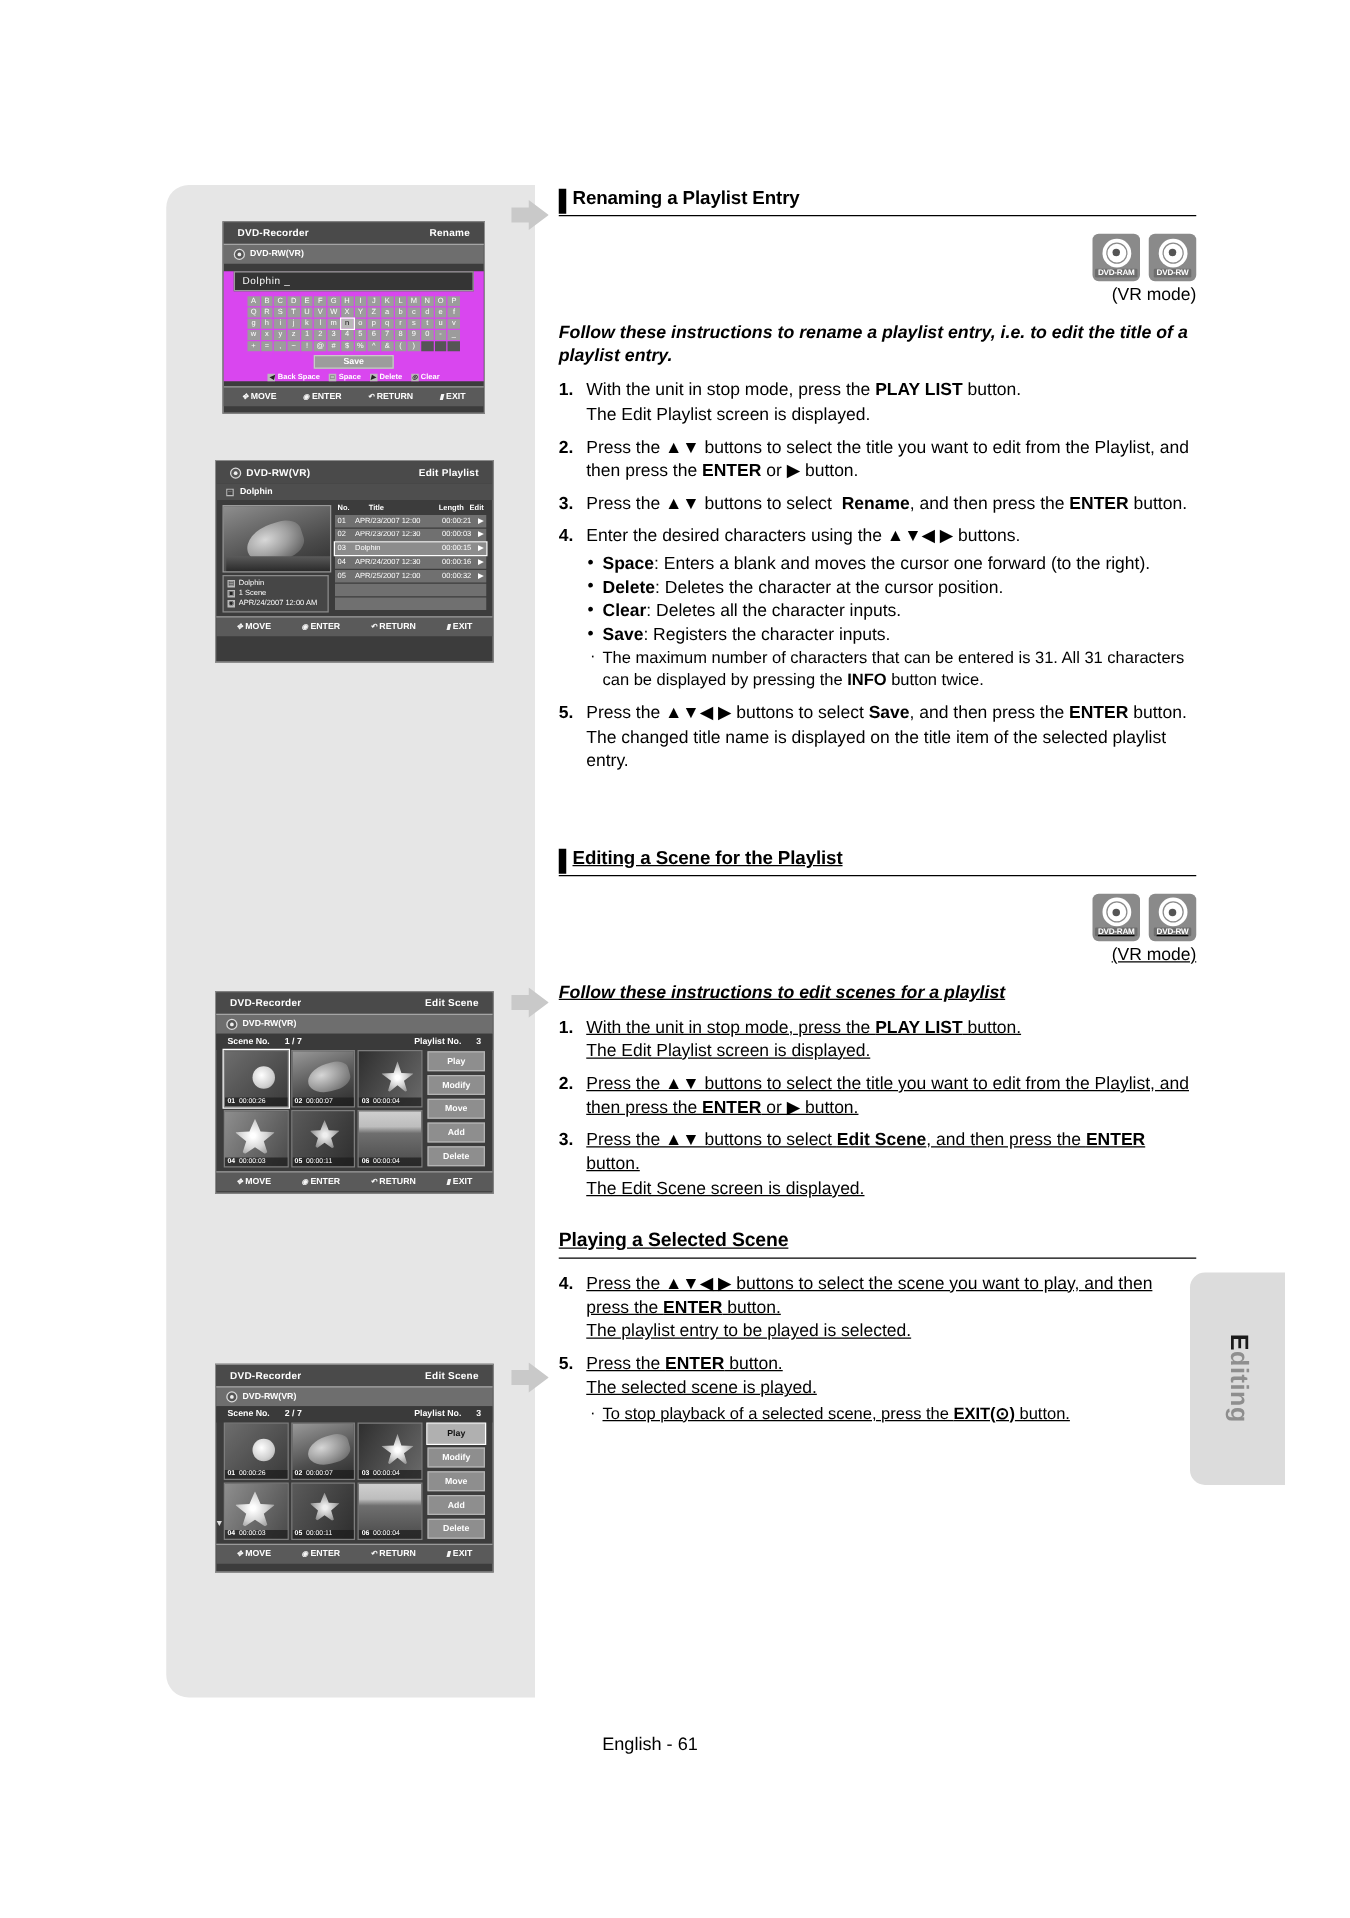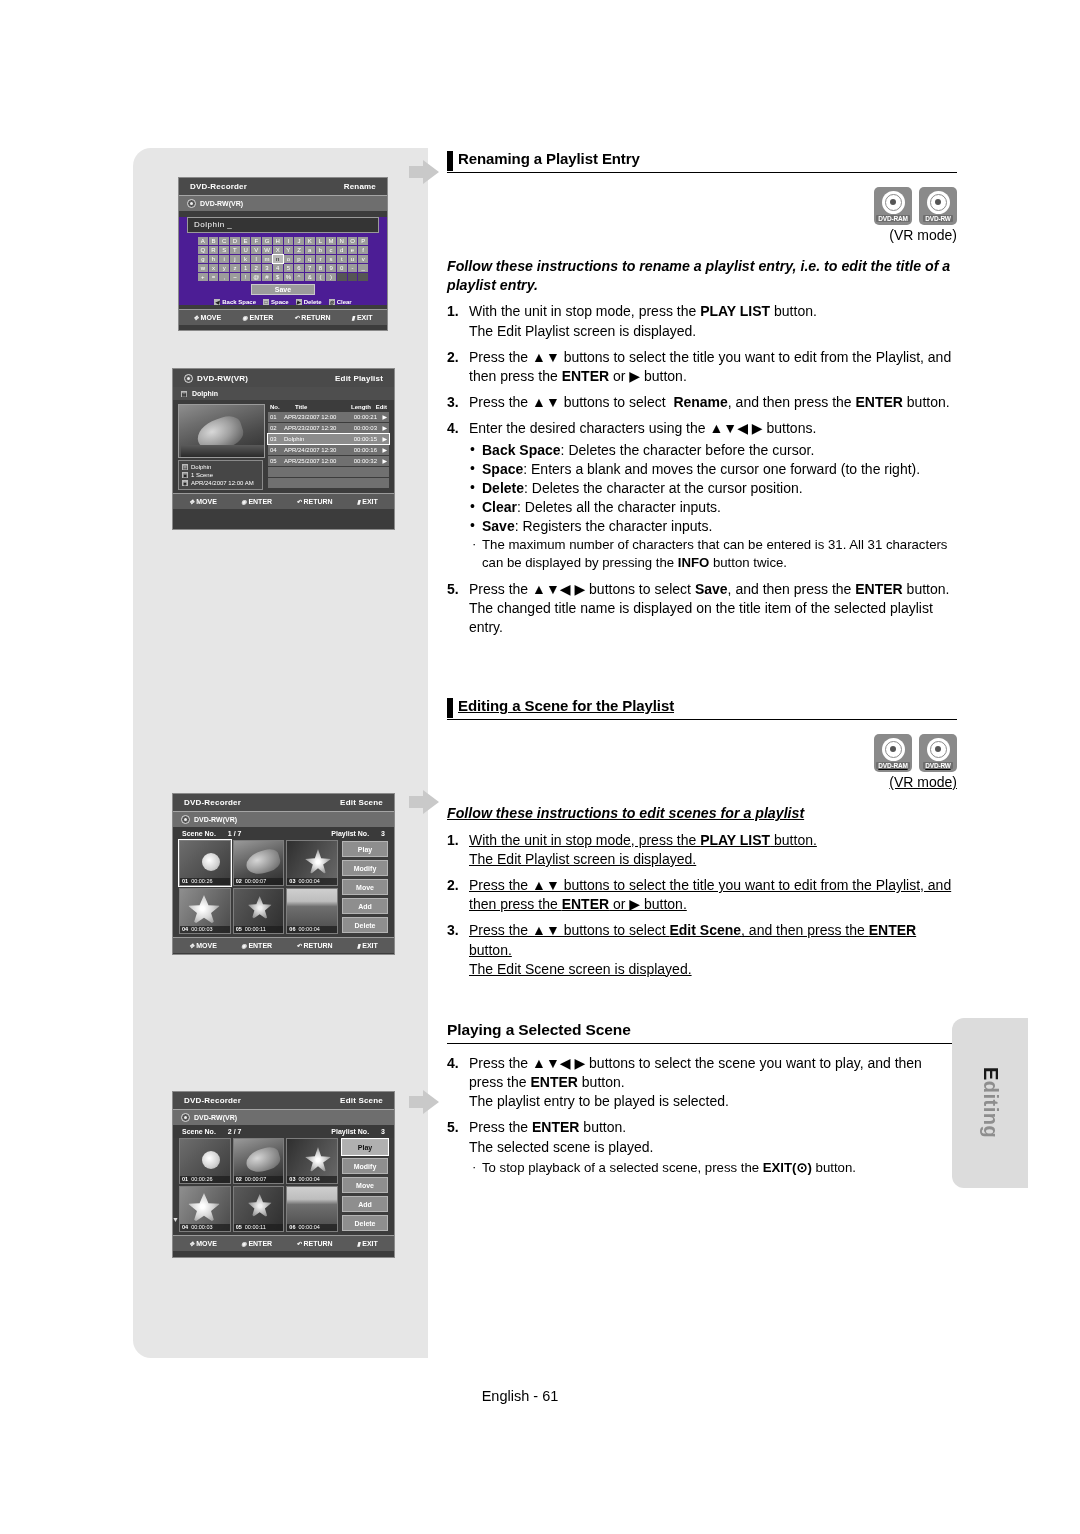--- a/index.html
+++ b/index.html
@@ -22,21 +22,21 @@
   .osd-title{display:flex;justify-content:space-between;align-items:center;
        padding:5px 11px 4px 11px;background:#4a4a4a;font-weight:bold;
        font-size:8px;letter-spacing:.2px;}
   .osd-title .right{font-weight:bold;}
   .osd-disc{display:flex;align-items:center;gap:4px;background:#6e6e6e;
        padding:3px 8px;font-size:7px;font-weight:bold;border-top:1px solid #a5a5a5;}
   .disc-dot{width:7px;height:7px;border-radius:50%;border:1px solid #ddd;
        background:#555;display:inline-block;position:relative;}
   .disc-dot::after{content:"";position:absolute;left:2px;top:2px;width:3px;height:3px;
        border-radius:50%;background:#eee;}
-  .osd-body{background:#4c1d95;}
+  .osd-body{background:#d946ef;}
   .osd-foot{display:flex;justify-content:space-around;align-items:center;
        background:#5a5a5a;padding:4px 4px;font-size:7px;font-weight:bold;
        border-top:1px solid #9a9a9a;}
   .osd-foot span{display:flex;align-items:center;gap:2px;white-space:nowrap;}
   .glyph{font-size:6px;opacity:.95;}
 
   
   #scr-rename{left:178px;top:177px;width:208px;height:152px;}
   .name-field{margin:6px 8px 4px 8px;background:#343434;border:1px solid #9a9a9a;
        height:14px;display:flex;align-items:center;padding-left:6px;
@@ -560,21 +560,20 @@
           <div class="cap">DVD-RW</div>
         </div>
       </div>
       <div class="vrmode">(VR mode)</div>
       <p class="lead">Follow these instructions to rename a playlist entry, i.e. to edit the title of a playlist entry.</p>
       <ol class="steps" id="steps-1">
           <li><span class="num">1.</span><span>With the unit in stop mode, press the <b>PLAY LIST</b> button.<br>The Edit Playlist screen is displayed.</span></li>
           <li><span class="num">2.</span><span>Press the ▲▼ buttons to select the title you want to edit from the Playlist, and then press the <b>ENTER</b> or ▶ button.</span></li>
           <li><span class="num">3.</span><span>Press the ▲▼ buttons to select &nbsp;<b>Rename</b>, and then press the <b>ENTER</b> button.</span></li>
           <li><span class="num">4.</span><span>Enter the desired characters using the ▲▼◀ ▶ buttons.</span><ul class="bullets">
-              <li class=""><b>Back Space</b>: Deletes the character before the cursor.</li>
               <li class=""><b>Space</b>: Enters a blank and moves the cursor one forward (to the right).</li>
               <li class=""><b>Delete</b>: Deletes the character at the cursor position.</li>
               <li class=""><b>Clear</b>: Deletes all the character inputs.</li>
               <li class=""><b>Save</b>: Registers the character inputs.</li>
               <li class="small">The maximum number of characters that can be entered is 31. All 31 characters can be displayed by pressing the <b>INFO</b> button twice.</li>
             </ul></li>
           <li><span class="num">5.</span><span>Press the ▲▼◀ ▶ buttons to select <b>Save</b>, and then press the <b>ENTER</b> button.<br>The changed title name is displayed on the title item of the selected playlist entry.</span></li>
         </ol>
     </section>
 
@@ -592,21 +591,21 @@
       </div>
       <div class="vrmode">(VR mode)</div>
       <p class="lead">Follow these instructions to edit scenes for a playlist</p>
       <ol class="steps" id="steps-2">
           <li><span class="num">1.</span><span>With the unit in stop mode, press the <b>PLAY LIST</b> button.<br>The Edit Playlist screen is displayed.</span></li>
           <li><span class="num">2.</span><span>Press the ▲▼ buttons to select the title you want to edit from the Playlist, and then press the <b>ENTER</b> or ▶ button.</span></li>
           <li><span class="num">3.</span><span>Press the ▲▼ buttons to select <b>Edit Scene</b>, and then press the <b>ENTER</b> button.<br>The Edit Scene screen is displayed.</span></li>
         </ol>
     </section>
 
-    <section style="margin-top:42px;">
+    <section style="margin-top:24px;text-decoration:underline;">
       <h3 class="sub">Playing a Selected Scene</h3>
       <ol class="steps" id="steps-3" style="margin-top:10px;">
           <li><span class="num">4.</span><span>Press the ▲▼◀ ▶ buttons to select the scene you want to play, and then press the <b>ENTER</b> button.<br>The playlist entry to be played is selected.</span></li>
           <li><span class="num">5.</span><span>Press the <b>ENTER</b> button.<br>The selected scene is played.</span><ul class="bullets">
               <li class="small">To stop playback of a selected scene, press the <b>EXIT(⊙)</b> button.</li>
             </ul></li>
         </ol>
     </section>
   </div>
 

